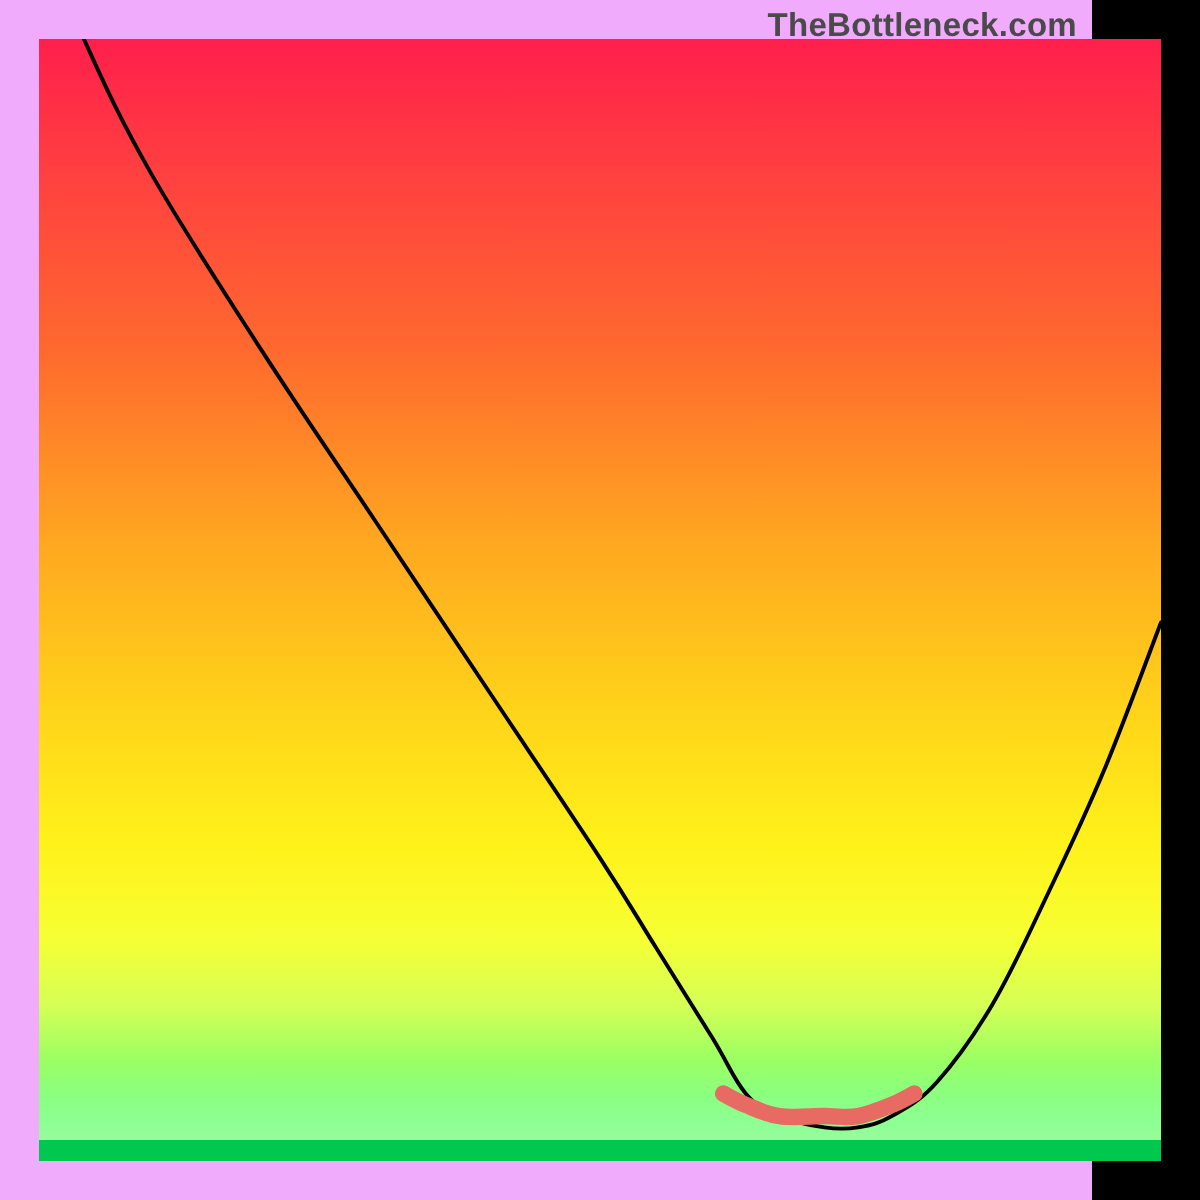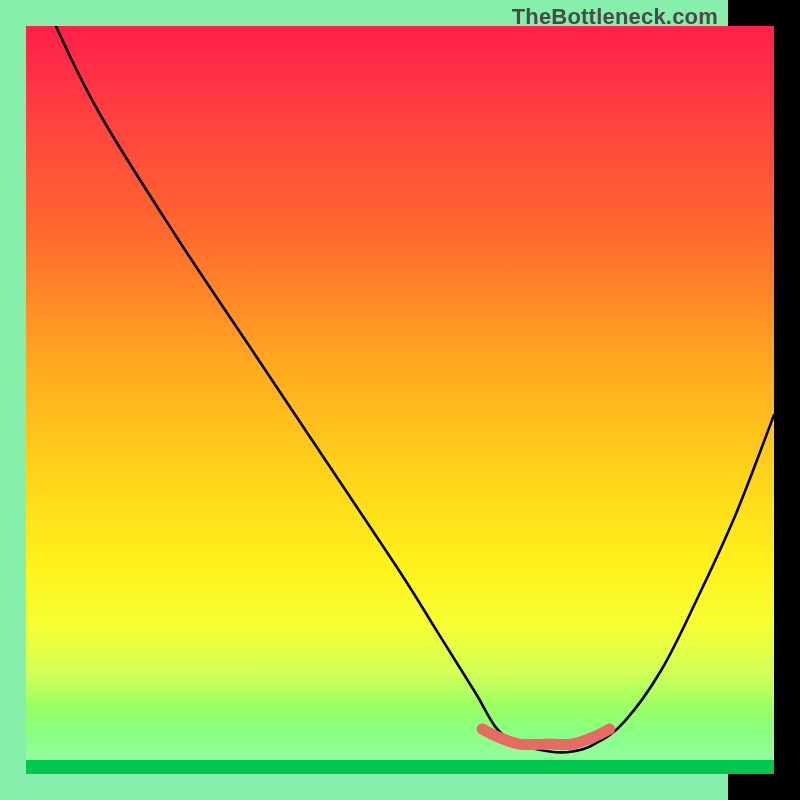--- a/index.html
+++ b/index.html
@@ -8,21 +8,21 @@
     width: 800px;
     height: 800px;
     background: #000;
     font-family: Arial, Helvetica, sans-serif;
     overflow: hidden;
   }
   .stage {
     position: relative;
     width: 728px;
     height: 800px;
-    background: #86efac;
+    background: #f0abfc;
   }
   .plot-area {
     position: absolute;
     left: 26px;
     top: 26px;
     width: 748px;
     height: 748px;
     background: linear-gradient(
       to bottom,
       #ff1f4b 0%,

